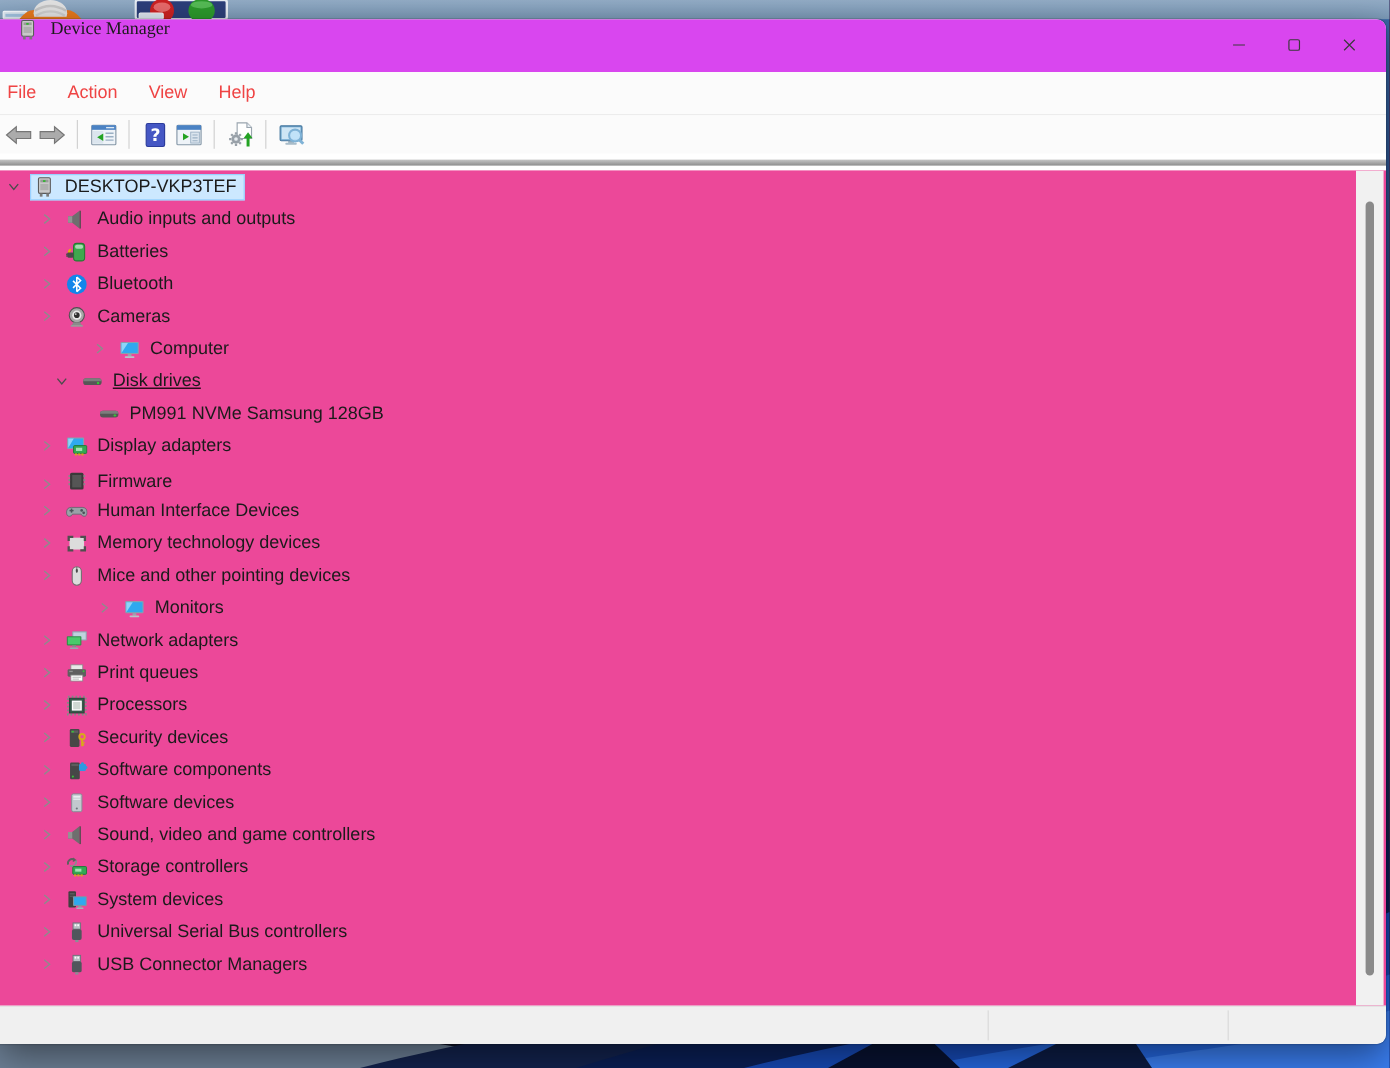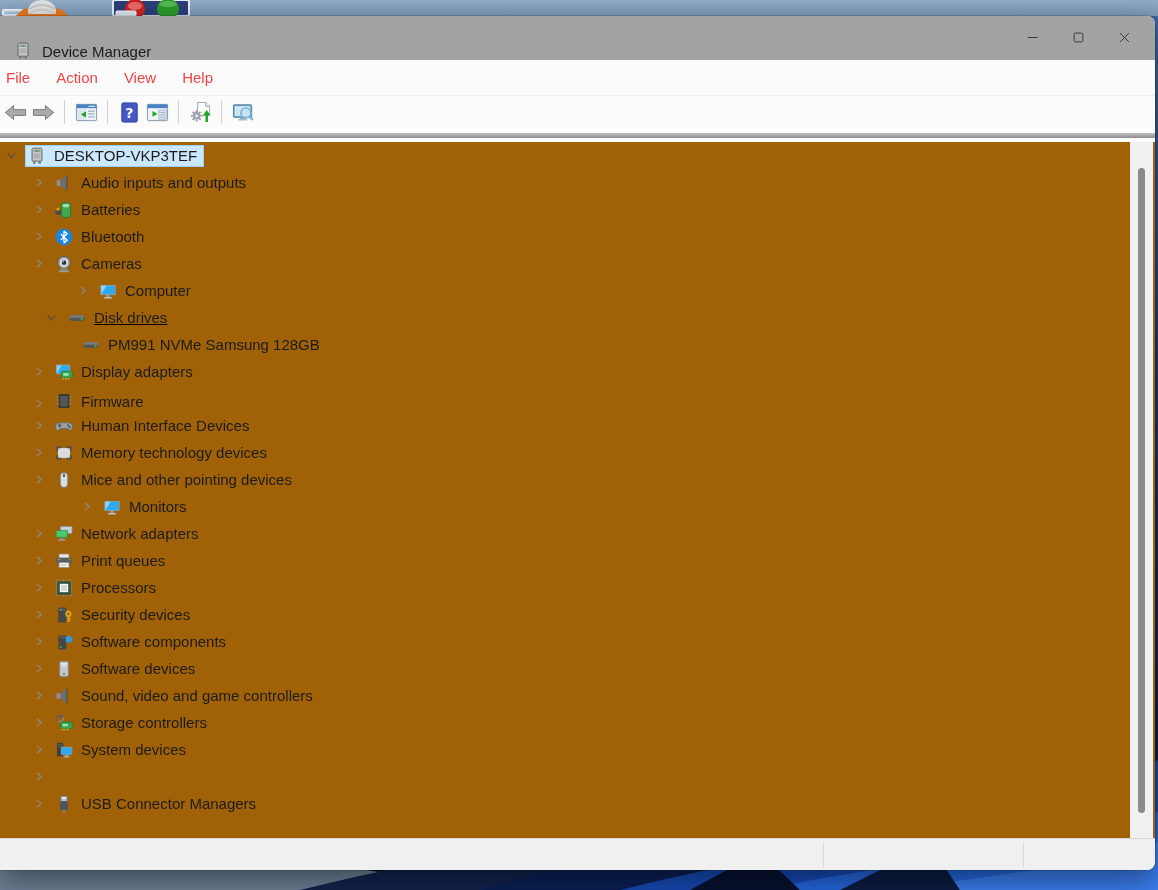--- a/index.html
+++ b/index.html
@@ -12,42 +12,42 @@
   
   .topstrip { position:absolute; left:0; top:0; width:1158px; height:16px; z-index:2;
     background:linear-gradient(180deg,#93acc6,#7b9ab8); overflow:hidden; }
   .topstrip .bg-ico { position:absolute; top:0; }
 
   
   .win { position:absolute; left:0; top:16px; width:1155px; height:854px; z-index:3;
     background:#fff; border-radius:0 8px 8px 0;
     box-shadow:0 10px 30px rgba(0,0,0,.45), 0 0 0 1px rgba(0,0,0,.12); overflow:hidden; }
 
-  .titlebar { position:relative; height:44px; background:#a3a3a3; display:flex; align-items:flex-end; }
+  .titlebar { position:relative; height:44px; background:#d946ef; display:flex; align-items:flex-start;font-family:Liberation Serif, serif; }
   .title-icon { width:18px; height:18px; margin-left:14px; flex:none; }
   .title-text { margin-left:10px; font-size:15px; color:#1b1b1b; }
   .win-btns { position:absolute; right:8px; top:0; height:44px; display:flex; }
   .win-btn { width:46px; height:44px; border:none; background:transparent; display:flex; align-items:center; justify-content:center; cursor:default; }
   .win-btn svg { width:11px; height:11px; }
 
   .menubar { height:36px; background:#fbfbfb; border-bottom:1px solid #ececec; display:flex; align-items:center; padding-left:0; }
   .menu-item { font-size:15px; color:#ef4444; padding:0 13px; line-height:35px; }
   .menu-item:first-child { padding-left:6px; }
 
   .toolbar { height:32px; background:#fbfbfb; display:flex; align-items:center; padding-left:1px; }
   .tb-btn { width:28px; height:28px; border:none; background:transparent; display:flex; align-items:center; justify-content:center; padding:0; }
   .tb-ic { width:23px; height:23px; display:block; }
   .tb-ic svg { width:100%; height:100%; display:block; }
   .tb-sep { width:1px; height:24px; background:#d2d2d2; margin:0 7px; flex:none; }
 
   .splitter { height:14px; background:#fff; position:relative; }
   .splitter .bar { position:absolute; left:0; right:0; top:5px; height:5px;
     background:linear-gradient(180deg,#c6c6c6,#8d8d8d); }
 
-  .treearea { position:relative; height:696px; background:#a16207; overflow:hidden; }
+  .treearea { position:relative; height:696px; background:#ec4899; overflow:hidden; }
   .tree-row { display:flex; align-items:center; height:27px; white-space:nowrap; }
   .chev { width:18px; height:18px; flex:none; display:flex; align-items:center; justify-content:center; }
   .chev svg { width:13px; height:13px; }
   .selwrap { display:inline-flex; align-items:center; margin-left:5px;
     padding:1px 6px 1px 2px; border:1px solid transparent; }
   .selwrap.selected { background:#cce8ff; border-color:#99d1ff; }
   .ticon { width:18px; height:18px; flex:none; }
   .ticon svg { width:100%; height:100%; display:block; }
   .tlabel { margin-left:8px; font-size:15px; color:#1b1b1b; }
 
@@ -656,37 +656,49 @@
             </span>
             <span class="tlabel">System devices</span>
           </span>
         </div>
         <div class="tree-row" style="padding-left: 29px;">
           <span class="chev">
             <svg viewBox="0 0 16 16">
               <path d="M6 3.5 L11.5 8 L6 12.5" stroke="#8c8c8c" stroke-width="1.4" fill="none"></path>
             </svg>
           </span>
-        </div>
-        <div class="tree-row" style="padding-left: 29px;">
-          <span class="chev">
-            <svg viewBox="0 0 16 16">
-              <path d="M6 3.5 L11.5 8 L6 12.5" stroke="#8c8c8c" stroke-width="1.4" fill="none"></path>
-            </svg>
-          </span>
           <span class="selwrap">
             <span class="ticon">
               <svg viewBox="0 0 16 16">
                 <rect x="5.2" y="1" width="5.6" height="4.6" fill="#b9bfc5" stroke="#6d747b" stroke-width="0.7"></rect>
                 <rect x="6.4" y="2" width="1.2" height="1.4" fill="#ffffff"></rect>
                 <rect x="8.4" y="2" width="1.2" height="1.4" fill="#ffffff"></rect>
                 <rect x="4.4" y="5.6" width="7.2" height="8" rx="1.4" fill="#50565c"></rect>
                 <rect x="6.8" y="13.6" width="2.4" height="1.6" fill="#8a9096"></rect>
               </svg>
             </span>
+            <span class="tlabel">Universal Serial Bus controllers</span>
+          </span>
+        </div>
+        <div class="tree-row" style="padding-left: 29px;">
+          <span class="chev">
+            <svg viewBox="0 0 16 16">
+              <path d="M6 3.5 L11.5 8 L6 12.5" stroke="#8c8c8c" stroke-width="1.4" fill="none"></path>
+            </svg>
+          </span>
+          <span class="selwrap">
+            <span class="ticon">
+              <svg viewBox="0 0 16 16">
+                <rect x="5.2" y="1" width="5.6" height="4.6" fill="#b9bfc5" stroke="#6d747b" stroke-width="0.7"></rect>
+                <rect x="6.4" y="2" width="1.2" height="1.4" fill="#ffffff"></rect>
+                <rect x="8.4" y="2" width="1.2" height="1.4" fill="#ffffff"></rect>
+                <rect x="4.4" y="5.6" width="7.2" height="8" rx="1.4" fill="#50565c"></rect>
+                <rect x="6.8" y="13.6" width="2.4" height="1.6" fill="#8a9096"></rect>
+              </svg>
+            </span>
             <span class="tlabel">USB Connector Managers</span>
           </span>
         </div>
       </div>
     <div class="scroll-track">
       <div class="scroll-thumb"></div>
     </div>
   </div>
 
   <div class="statusbar">

